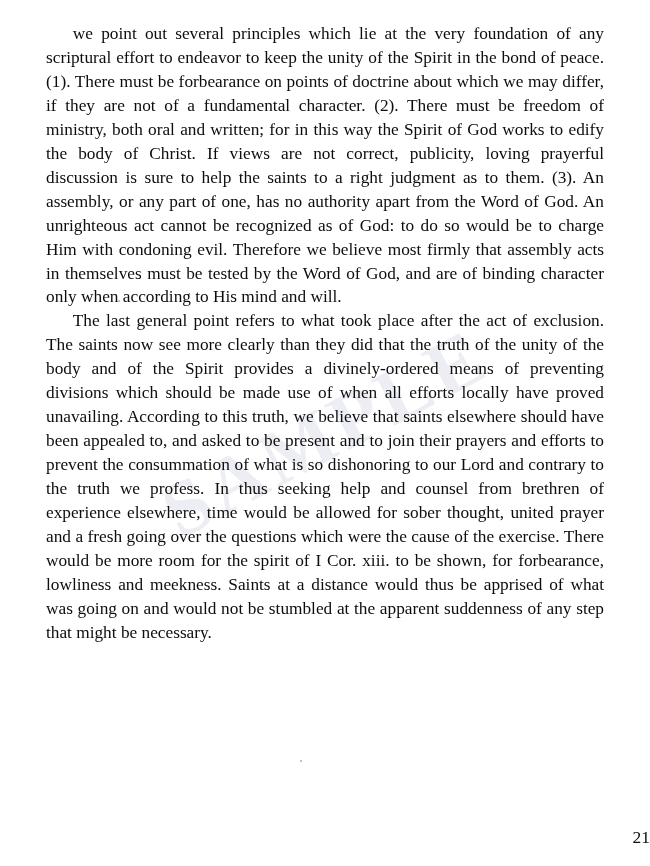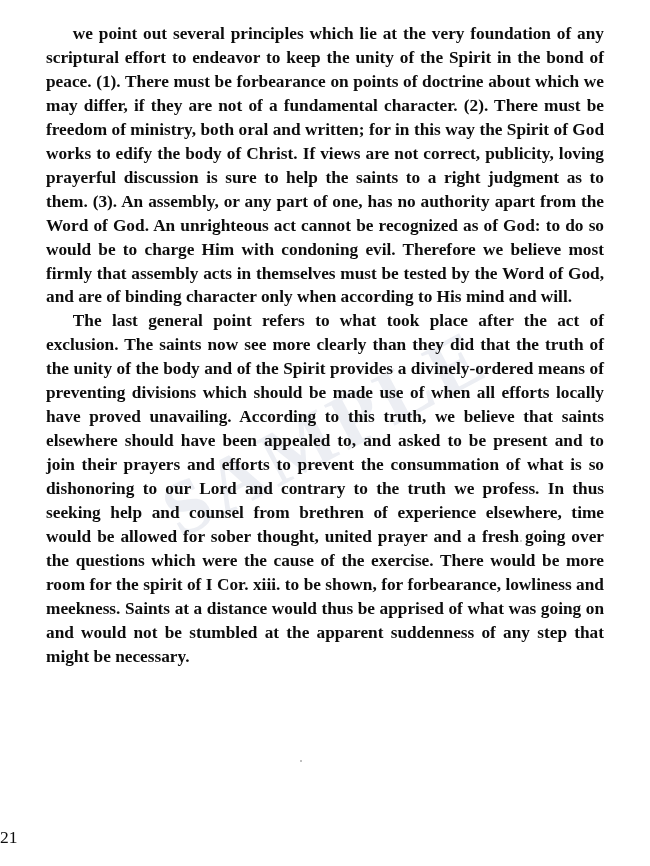--- a/index.html
+++ b/index.html
@@ -46,36 +46,35 @@
   }
   .body-text {
     position: relative;
     z-index: 1;
     font-size: 17.3px;
     line-height: 1.385;
     text-align: justify;
     text-justify: inter-word;
     -webkit-hyphens: manual;
     hyphens: manual;
-    font-weight: bold;
   }
   .para {
     margin: 0;
     text-indent: 1.55em;
     text-align: justify;
   }
   .para.last {
     text-align: justify;
   }
   .page-number {
     position: absolute;
     left: 0;
     right: 0;
     bottom: 18px;
-    text-align: left;
+    text-align: right;
     font-size: 17.5px;
     font-family: "Liberation Serif", serif;
     color: #0d0d0d;
     z-index: 1;
   }
   .speck {
     position: absolute;
     background: rgba(40, 40, 40, 0.35);
     border-radius: 50%;
     z-index: 2;

